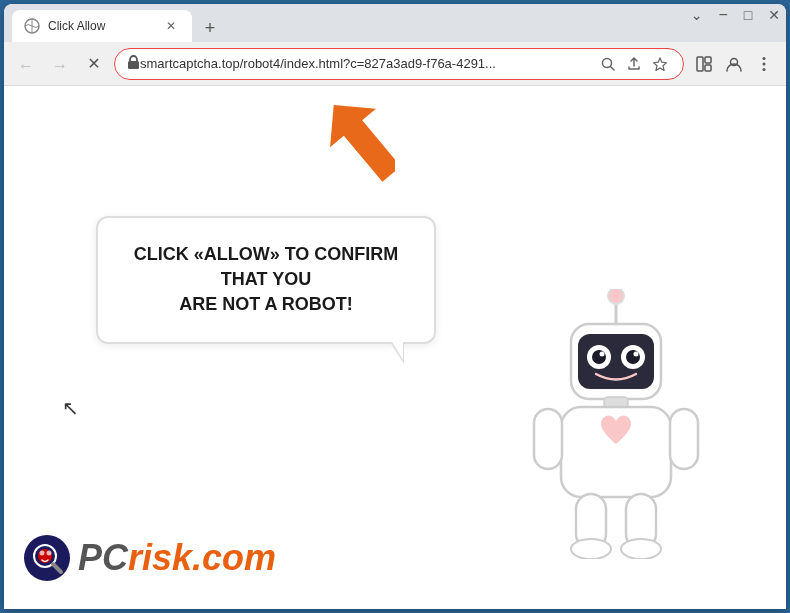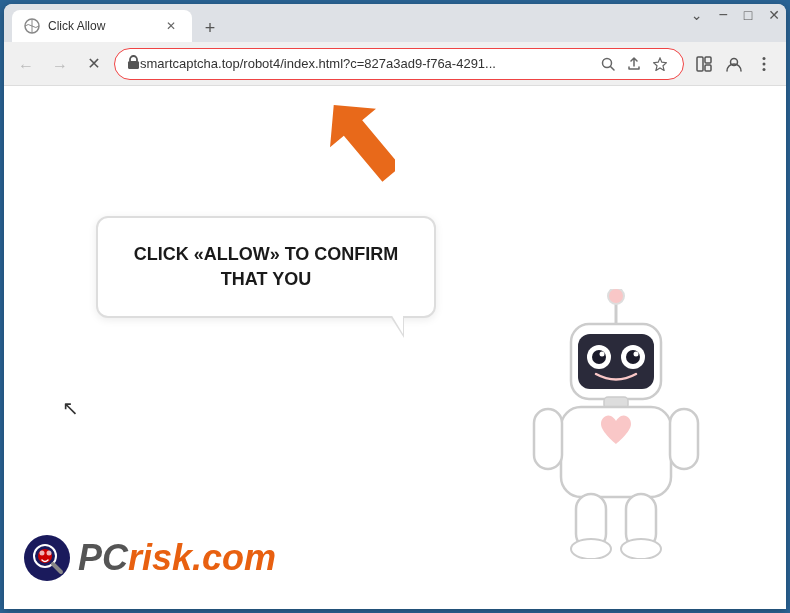--- a/index.html
+++ b/index.html
@@ -358,20 +358,21 @@
     <div style="position:absolute; top:15px; left:50%; transform:translateX(-80px);">
       <svg width="80" height="90" viewBox="0 0 80 90">
 
         <polygon points="50,0 80,30 62,30 62,90 38,90 38,30 20,30" fill="#e8691a" transform="rotate(-40, 40, 45)"></polygon>
       </svg>
     </div>
 
     <div class="speech-bubble">
       <div class="bubble-text">
         <span>CLICK «ALLOW» TO CONFIRM THAT YOU</span><br>
+        <span>ARE NOT A ROBOT!</span>
       </div>
     </div>
 
     <div class="cursor">↖</div>
 
     <div class="robot-container">
       <svg width="180" height="270" viewBox="0 0 180 270" xmlns="http://www.w3.org/2000/svg">
 
         <line x1="90" y1="10" x2="90" y2="35" stroke="#ccc" stroke-width="3"></line>
         <circle cx="90" cy="7" r="8" fill="#f9c7c7" stroke="#ddd" stroke-width="2"></circle>

